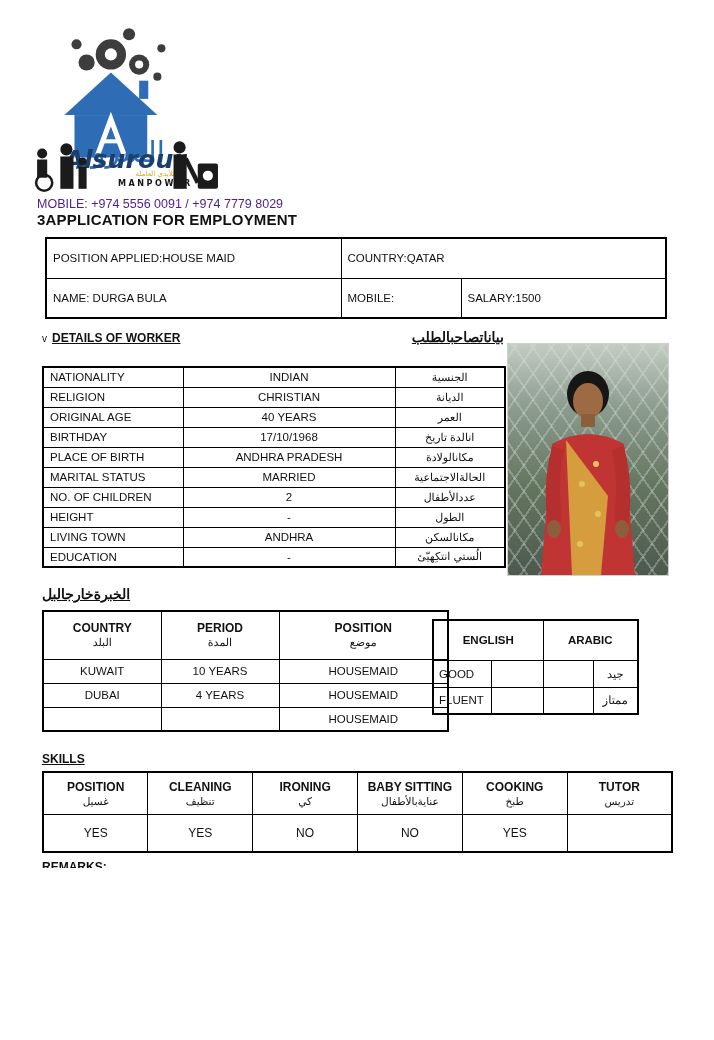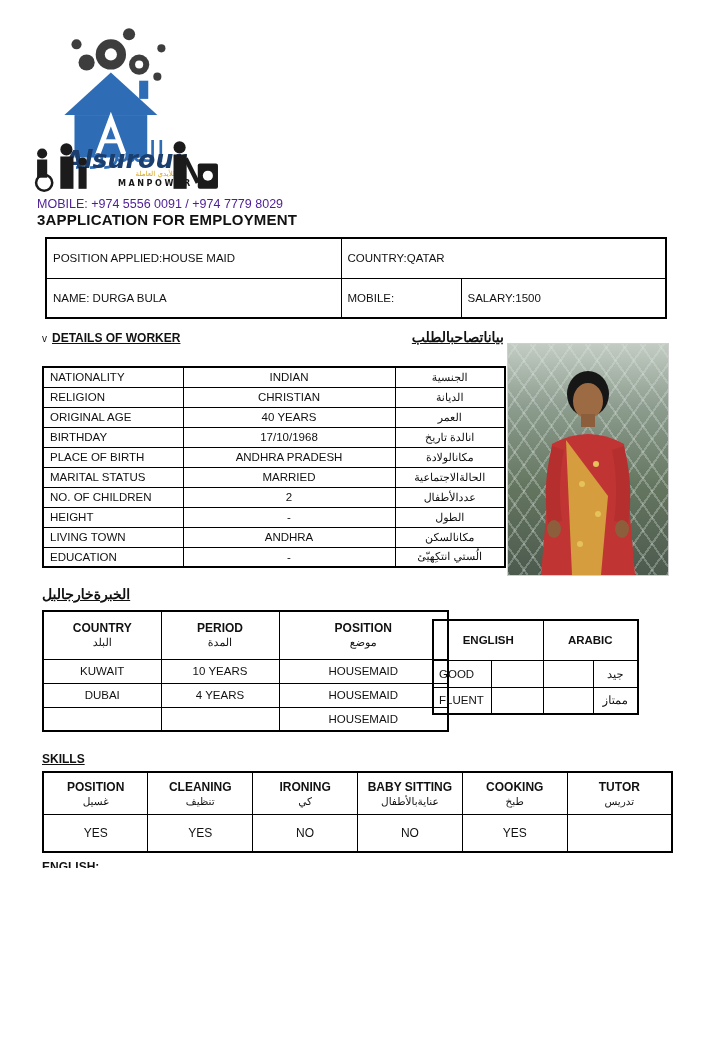--- a/index.html
+++ b/index.html
@@ -365,21 +365,21 @@
       <td>YES</td>
       <td>YES</td>
       <td>NO</td>
       <td>NO</td>
       <td>YES</td>
       <td></td>
     </tr>
   </tbody>
     </table>
 
-  <div class="remarks sec-title">ENGLISH:</div>
+  <div class="remarks sec-title">REMARKS:</div>
 
   <div class="dots dots-a"></div>
   <div class="dots dots-b"></div>
   <div class="tri tri-gray-l"></div>
   <div class="tri tri-blue-l"></div>
   <div class="tri tri-gray-r"></div>
   <div class="tri tri-blue-r"></div>
 
 </div>
 

